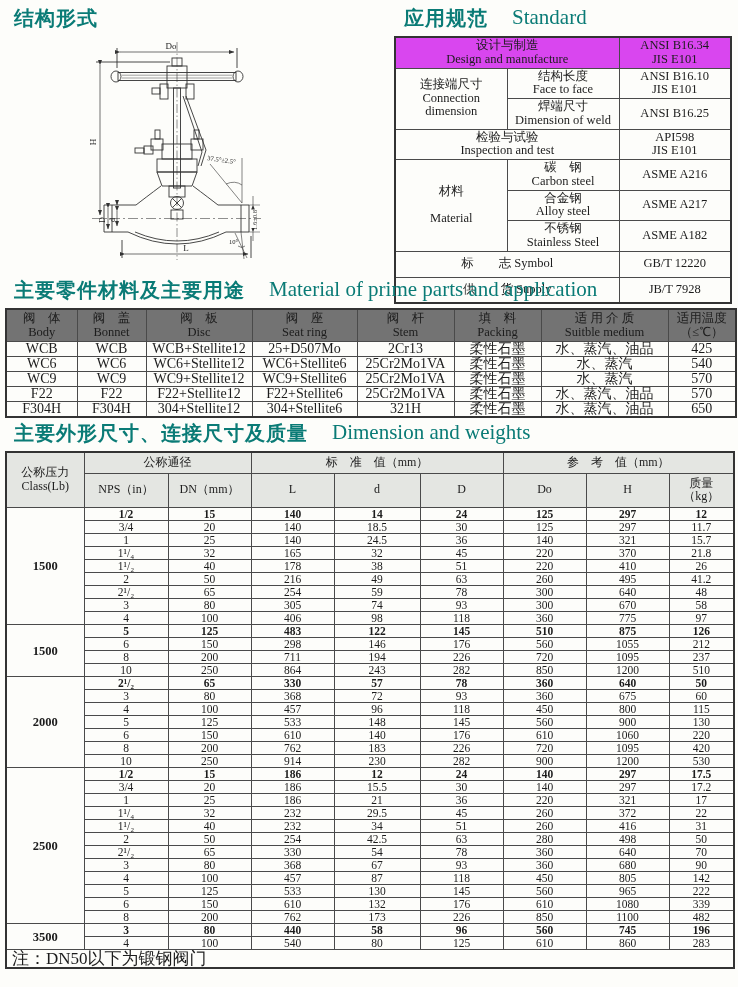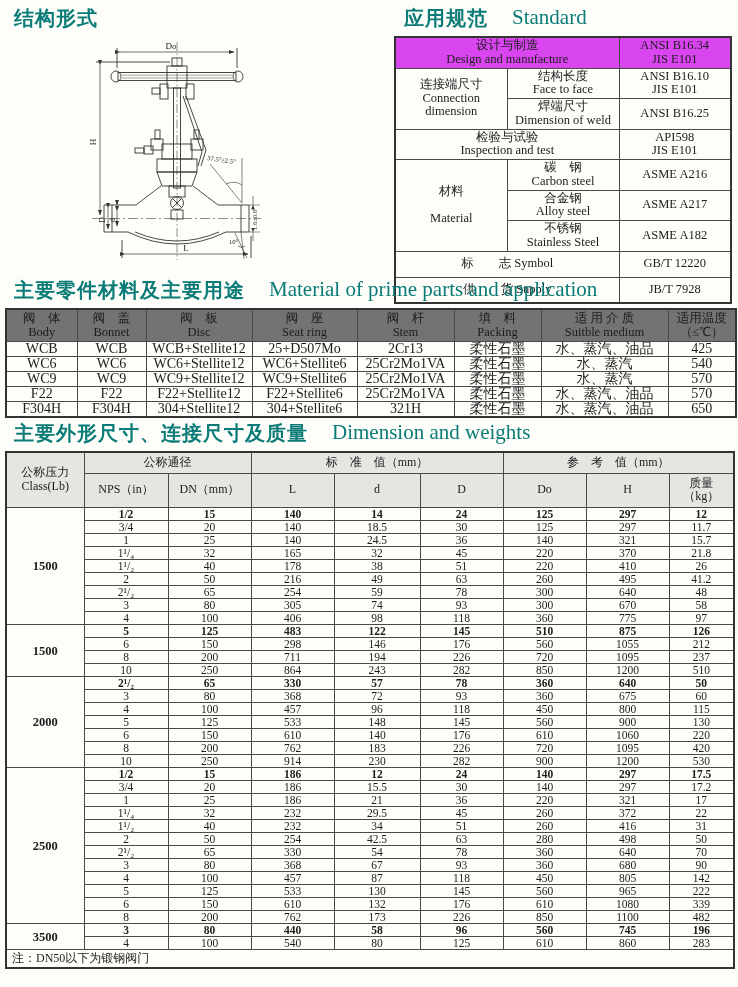--- a/index.html
+++ b/index.html
@@ -52,21 +52,21 @@
   .mat th { font-size:12.5px; line-height:1.15; height:29px; background:#737373; }
   .mat td { font-size:14px; height:14px; line-height:1; padding:0; }
 
   
   .dim { width:730px; margin:2px 0 0 1px; border:2px solid #333; }
   .dim thead td { font-size:12px; line-height:1.15; height:15px; background:#e4e6e2; padding:3px; }
   .dim tbody td { font-size:11.5px; height:13px; line-height:12px; padding:0; }
   .dim tbody td.class-cell { font-size:12.5px; }
   .dim tr.block-start td { border-top:1.6px solid #333;font-weight:bold; }
   .dim tfoot td {
-    text-align:left; font-size:12px; height:17px; line-height:15px;
+    text-align:left; font-size:17px; height:17px; line-height:15px;
     padding:1px 0 1px 5px; border-top:1.6px solid #333;margin-left:8px;
   }
 </style>
 </head>
 <body>
 
 <div class="page">
 
   <div class="top">
 

